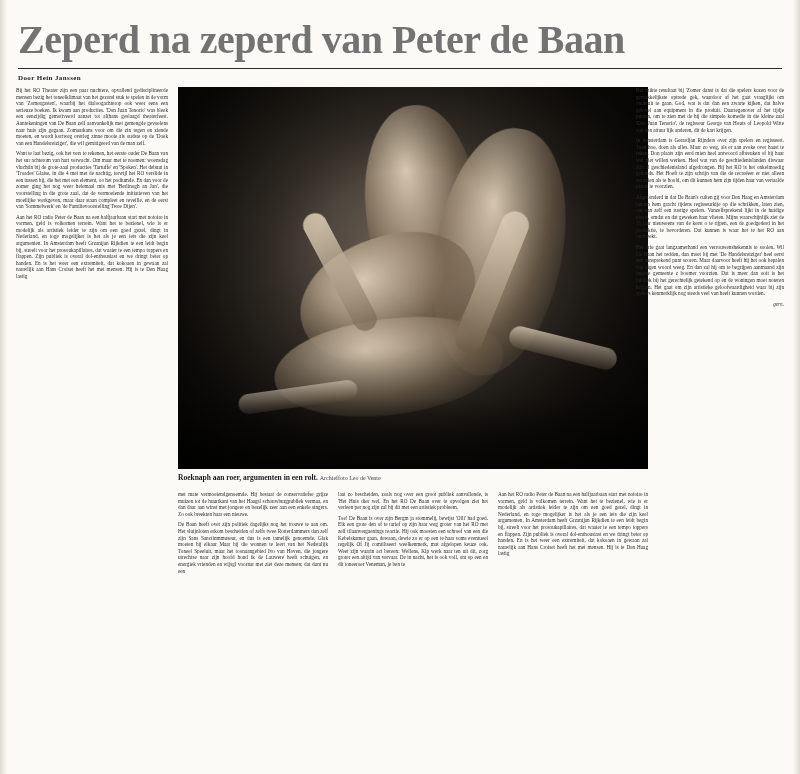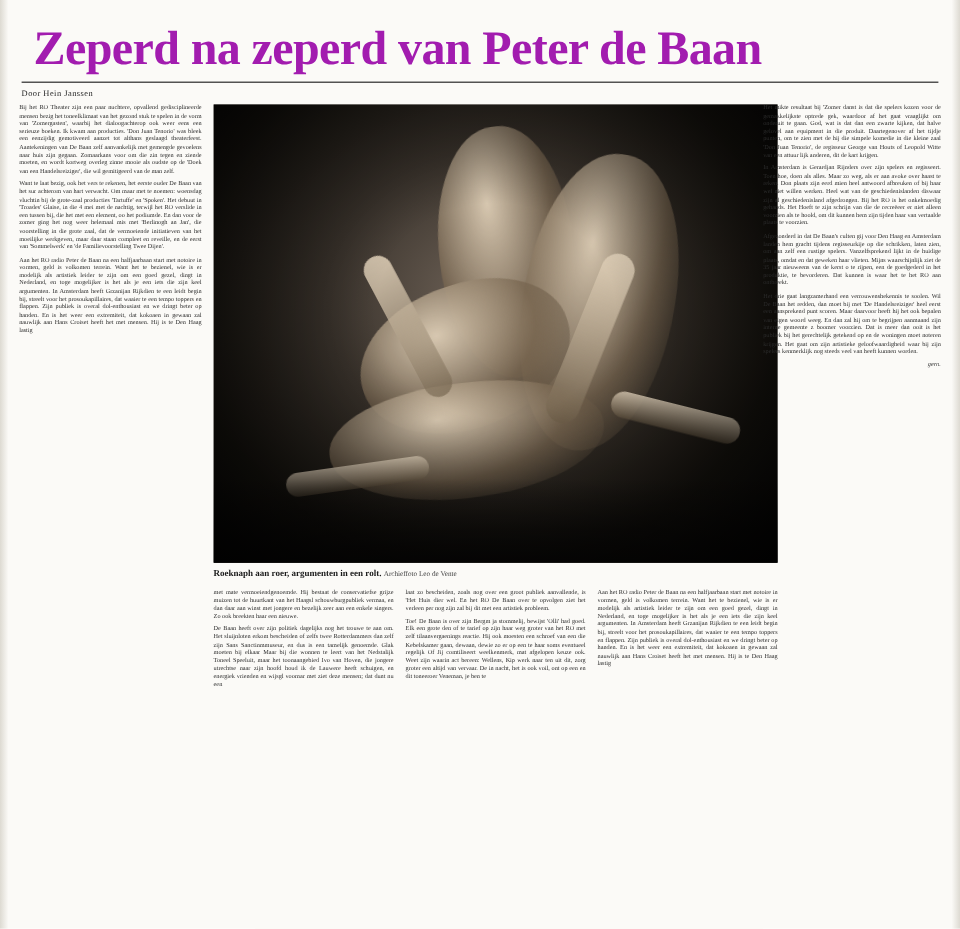--- a/index.html
+++ b/index.html
@@ -31,31 +31,31 @@
   }
   .edge-left { left: 0; }
   .edge-right { right: 0; background: linear-gradient(270deg, #dddad2, #fbfaf7); }
 
   .headline {
     font-family: "Liberation Serif", serif;
     font-weight: bold;
     font-size: 40px;
     line-height: 44px;
     letter-spacing: -0.5px;
-    margin: 4px 0 6px 12px;
-    color: #a21caf;
+    margin: 4px 0 6px 2px;
+    color: #737373;
     white-space: nowrap;
   }
   .rule {
     border-top: 1px solid #2a2a2a;
     margin: 2px 2px 5px 2px;
   }
   .byline {
     font-size: 7px;
-    font-weight: normal;
+    font-weight: bold;
     letter-spacing: 0.4px;
     margin: 0 0 5px 2px;
     color: #222;
     text-transform: none;
   }
 
   .layout {
     position: relative;
     display: flex;
     gap: 10px;

